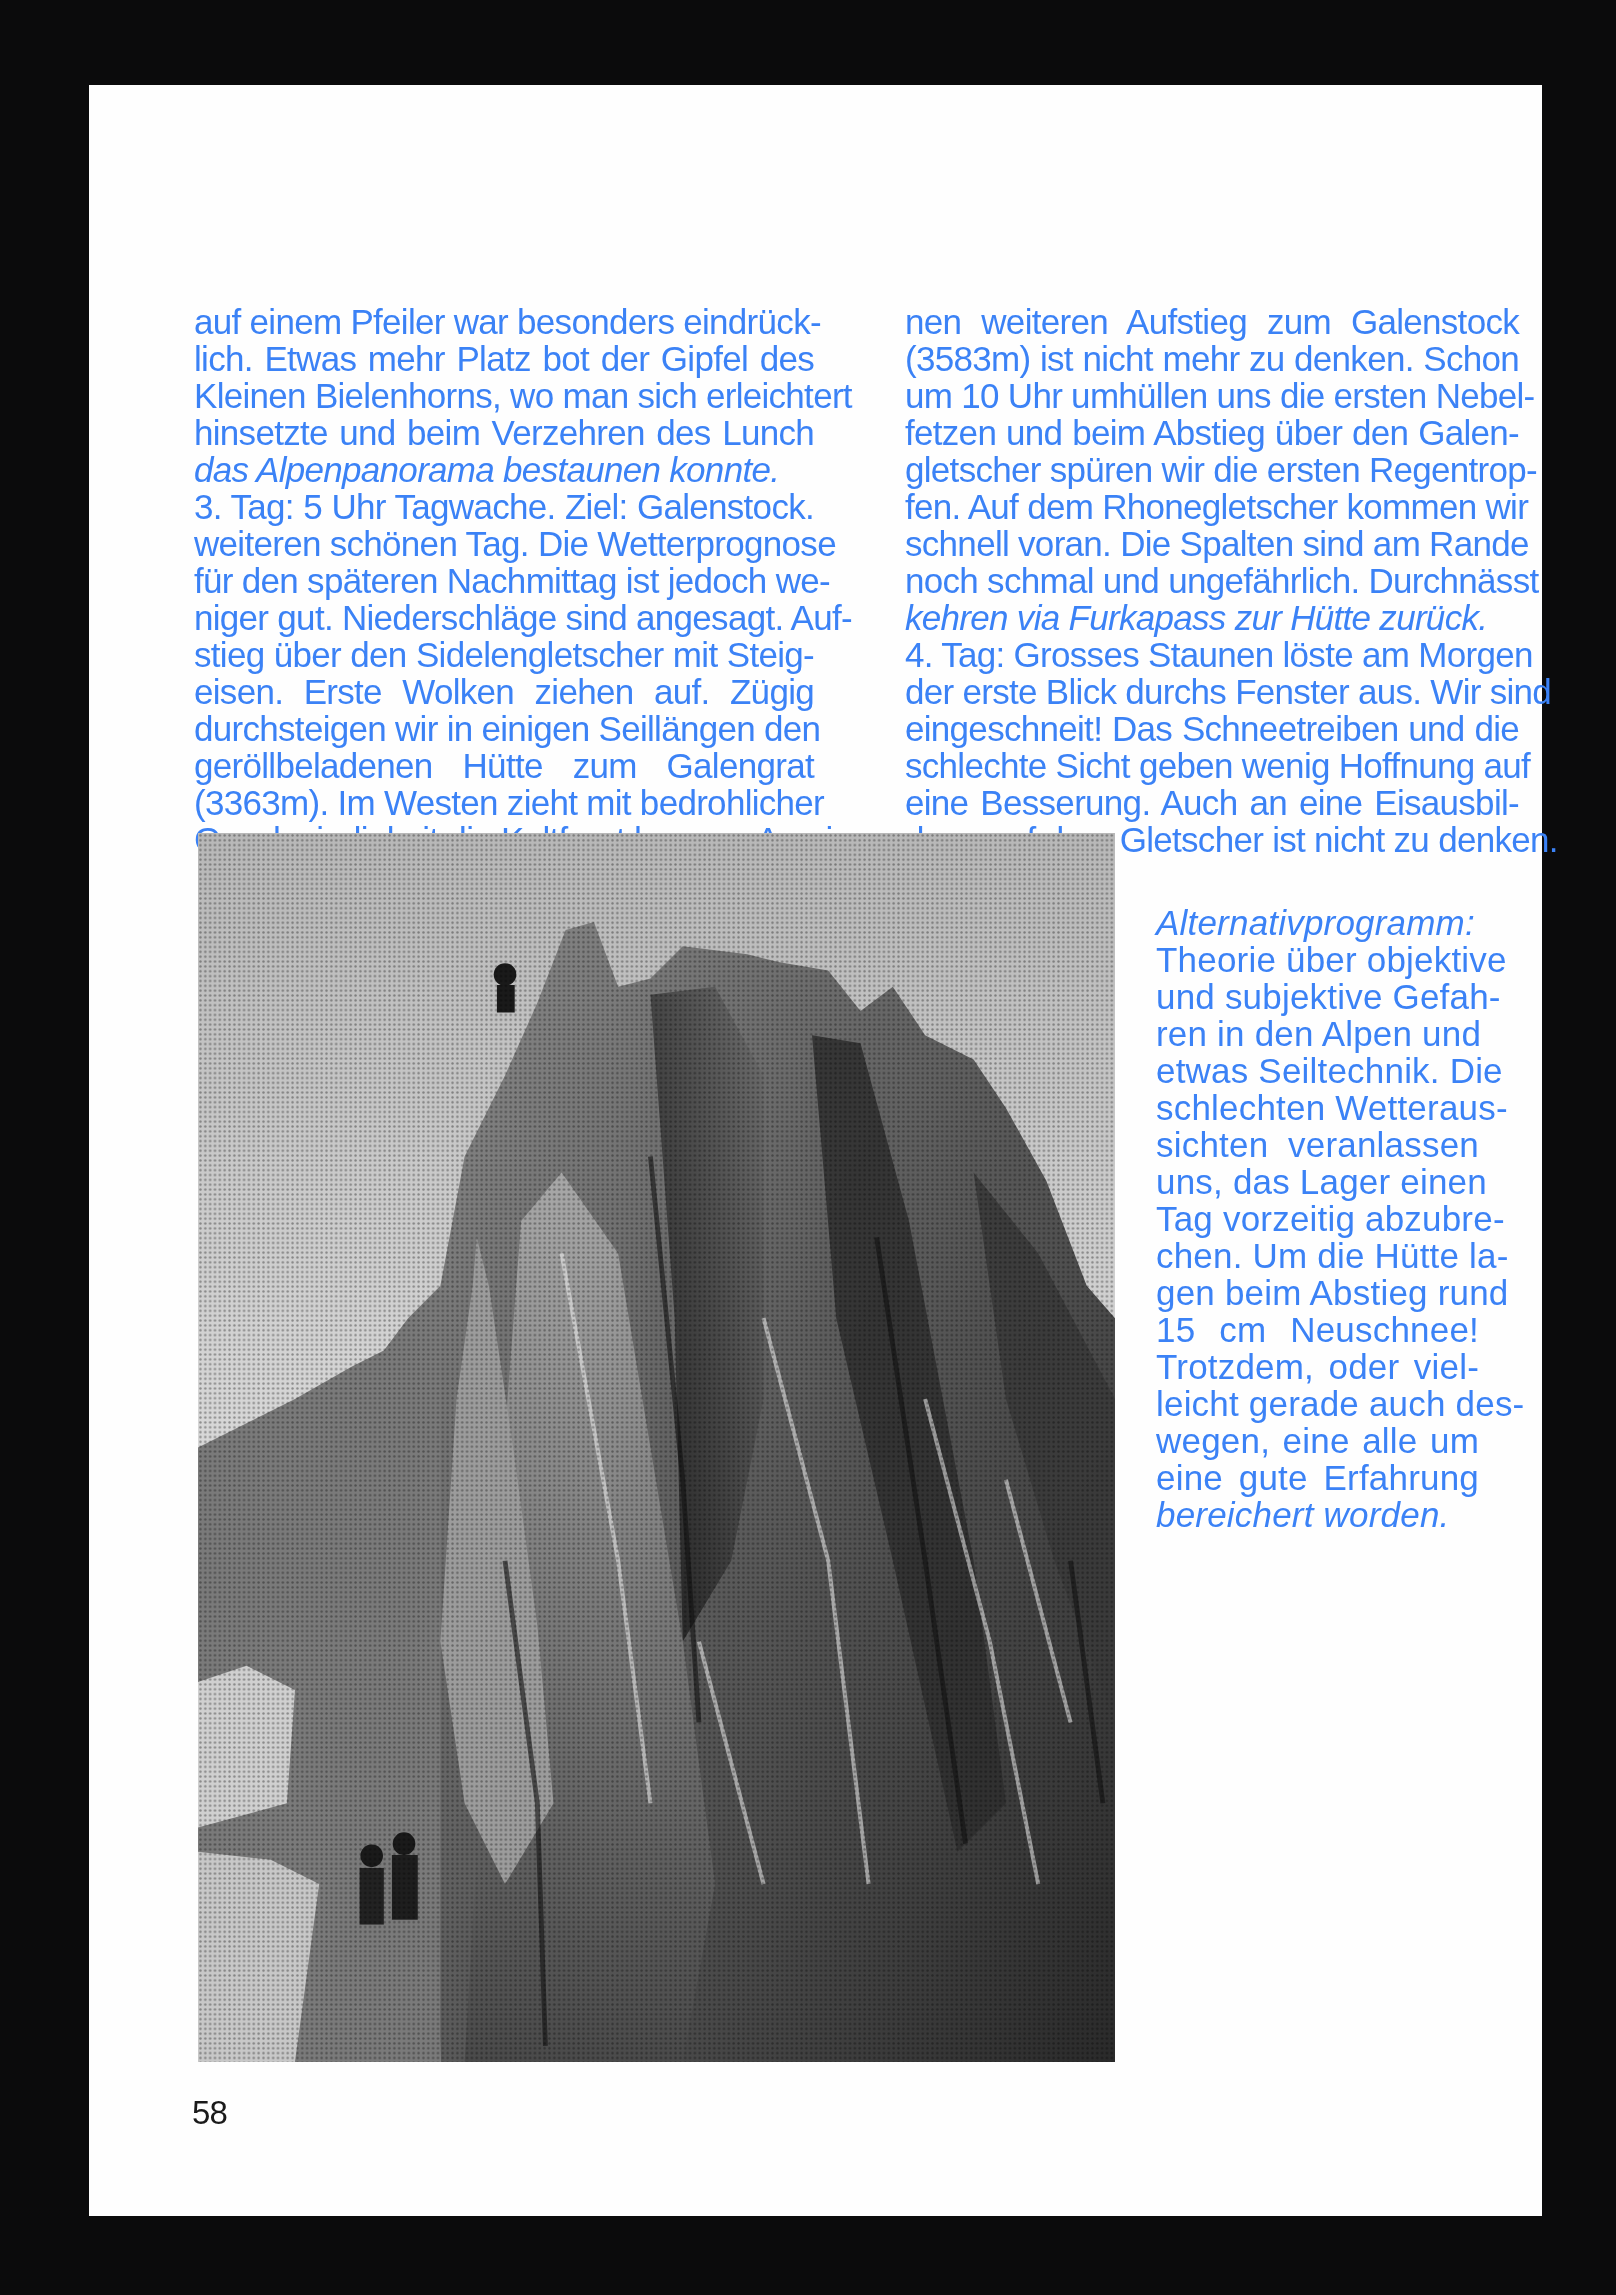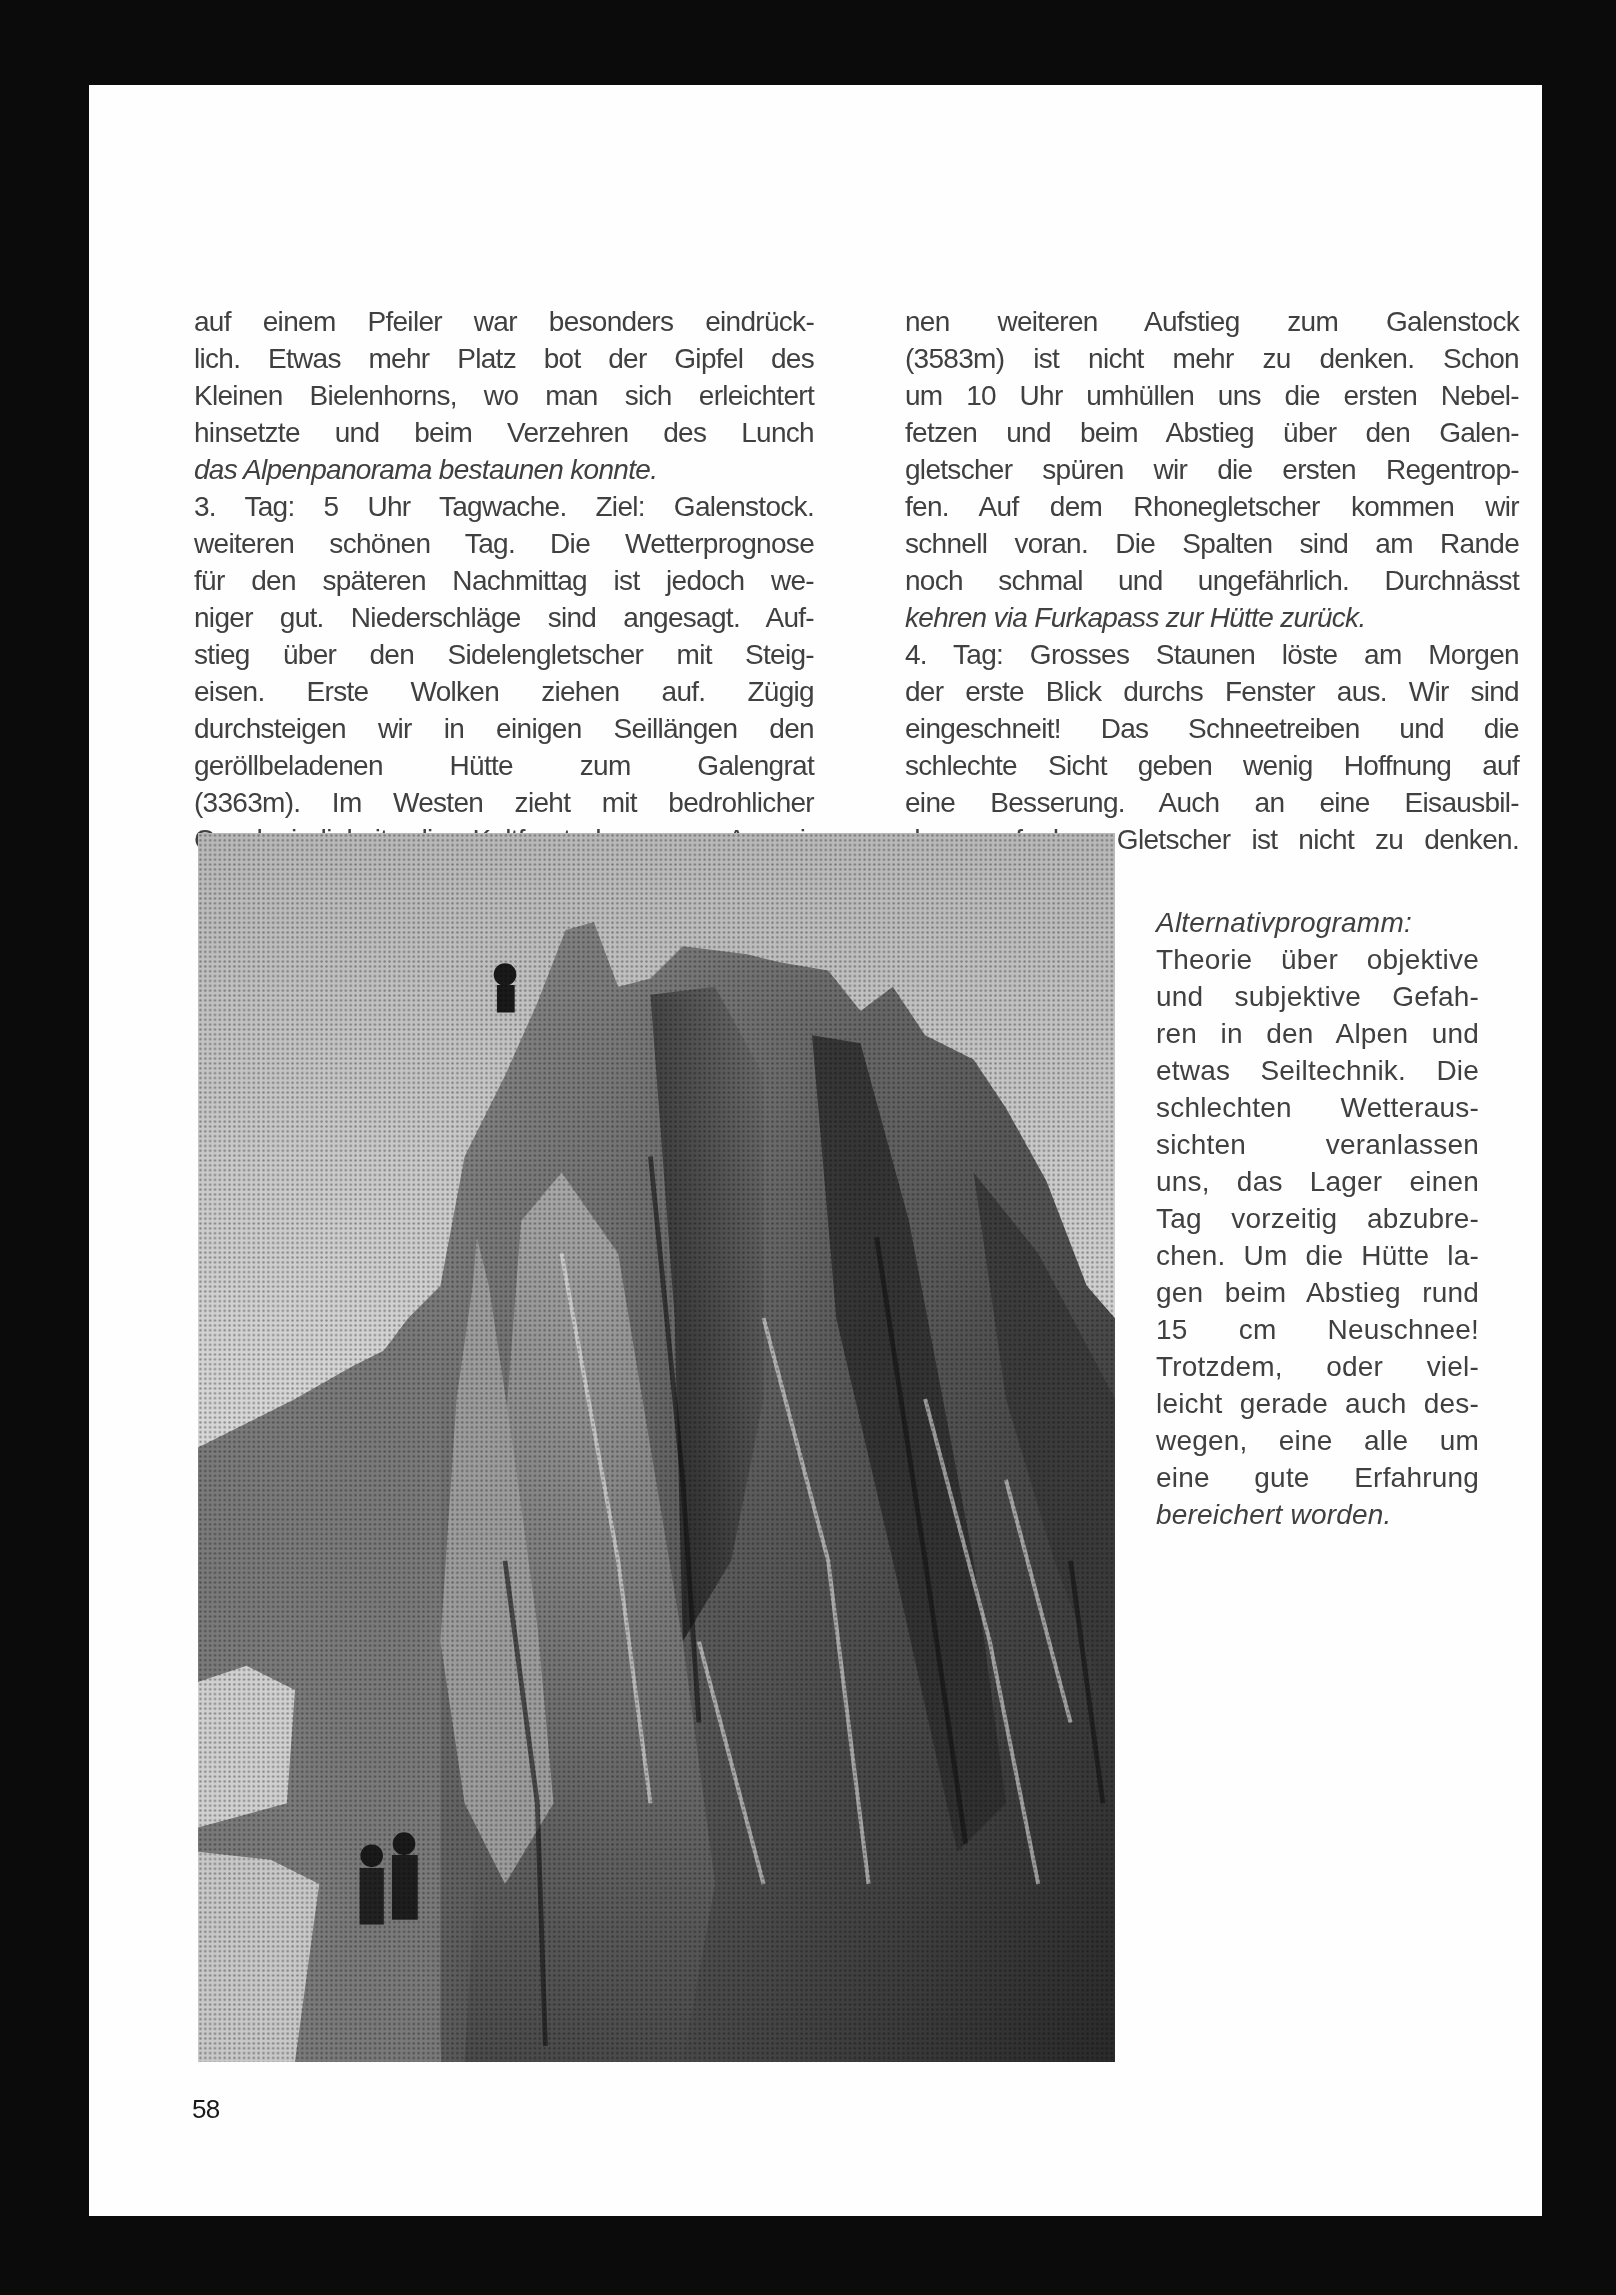--- a/index.html
+++ b/index.html
@@ -6,38 +6,38 @@
   body {
     width:1617px; height:2295px; position:relative; overflow:hidden;
     background:#0b0b0c;
     font-family:"Liberation Sans", sans-serif;
   }
   .page {
     position:absolute; left:89px; top:85px; width:1453px; height:2131px;
     background:#fefefe;
   }
   .col {
-    position:absolute; color:#404040;
-    font-size:28px; line-height:37px;
+    position:absolute; color:#3b82f6;
+    font-size:35px; line-height:37px;
     letter-spacing:-0.7px;
     text-align:justify;
   }
   .col .ln { display:block; height:37px; white-space:nowrap; text-align:justify; text-align-last:justify; }
   .col .ln.last { text-align-last:left;font-style:italic; }
   .col-left  { left:105px; top:218px; width:620px; }
   .col-right { left:816px; top:218px; width:614px; }
   .col-side  { left:1067px; top:819px; width:323px; letter-spacing:0.2px; }
   .photo {
     position:absolute; left:109px; top:748px; width:917px; height:1229px;
     overflow:hidden; background:#d6d6d6;
   }
   .photo svg { display:block; width:100%; height:100%; }
   .page-number {
     position:absolute; left:103px; top:2009px;
-    font-size:26px; color:#1a1a1a; letter-spacing:-0.8px;
+    font-size:33px; color:#1a1a1a; letter-spacing:-0.8px;
   }
 </style>
 </head>
 <body>
 
 <div class="page">
 
   <div class="col col-left">
     <span class="ln">auf einem Pfeiler war besonders eindrück-</span>
     <span class="ln">lich. Etwas mehr Platz bot der Gipfel des</span>

